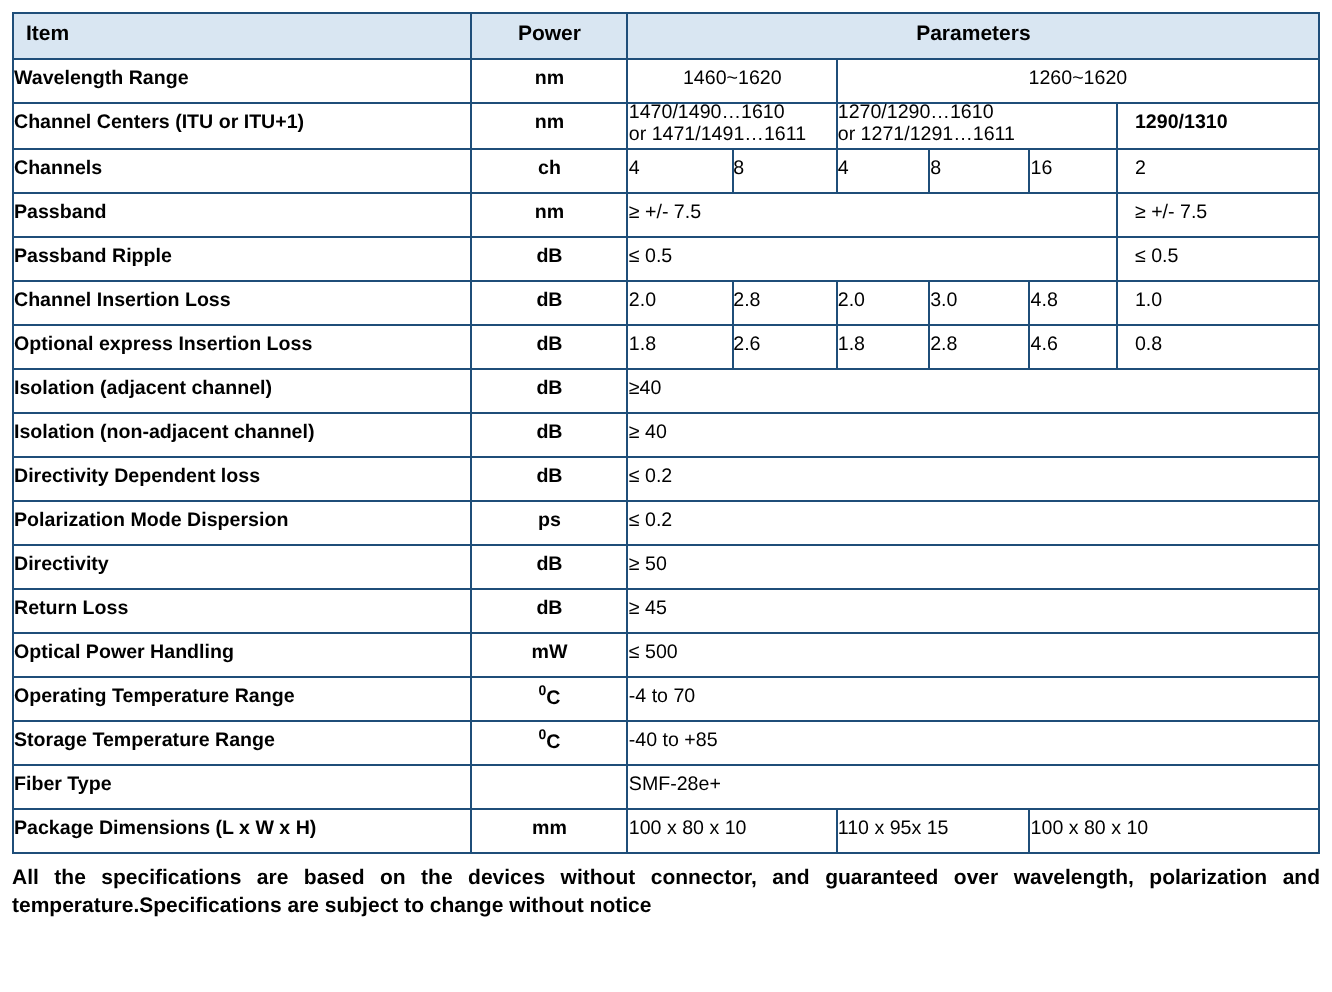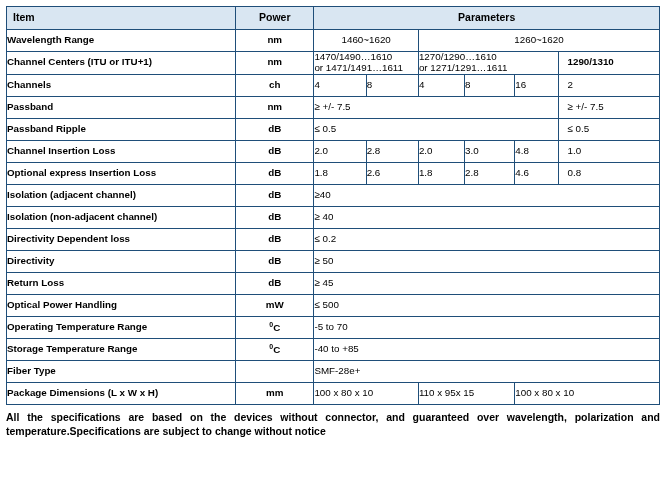--- a/index.html
+++ b/index.html
@@ -175,20 +175,25 @@
         <td class="unitcell">dB</td>
         <td class="valcell" colspan="6">≥ 40</td>
       </tr>
 
       <tr>
         <td class="itemcell">Directivity Dependent loss</td>
         <td class="unitcell">dB</td>
         <td class="valcell" colspan="6">≤ 0.2</td>
       </tr>
 
+      <tr>
+        <td class="itemcell">Polarization Mode Dispersion</td>
+        <td class="unitcell">ps</td>
+        <td class="valcell" colspan="6">≤ 0.2</td>
+      </tr>
 
       <tr>
         <td class="itemcell">Directivity</td>
         <td class="unitcell">dB</td>
         <td class="valcell" colspan="6">≥ 50</td>
       </tr>
 
       <tr>
         <td class="itemcell">Return Loss</td>
         <td class="unitcell">dB</td>
@@ -197,21 +202,21 @@
 
       <tr>
         <td class="itemcell">Optical Power Handling</td>
         <td class="unitcell">mW</td>
         <td class="valcell" colspan="6">≤ 500</td>
       </tr>
 
       <tr>
         <td class="itemcell">Operating Temperature Range</td>
         <td class="unitcell"><span><span style="vertical-align:super;font-size:7px;">0</span>C</span></td>
-        <td class="valcell" colspan="6">-5 to 70</td>
+        <td class="valcell" colspan="6">-4 to 70</td>
       </tr>
 
       <tr>
         <td class="itemcell">Storage Temperature Range</td>
         <td class="unitcell"><span><span style="vertical-align:super;font-size:7px;">0</span>C</span></td>
         <td class="valcell" colspan="6">-40 to +85</td>
       </tr>
 
       <tr>
         <td class="itemcell">Fiber Type</td>

